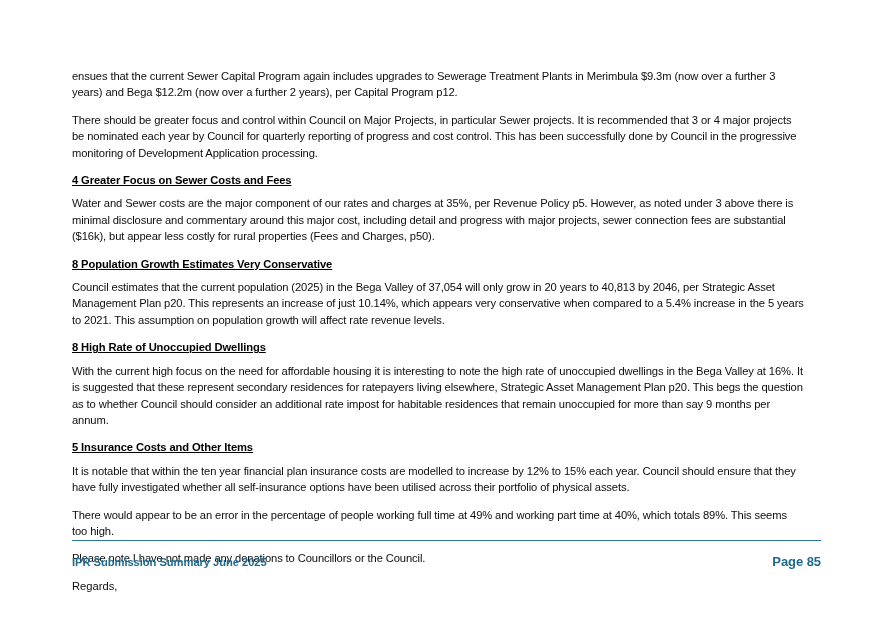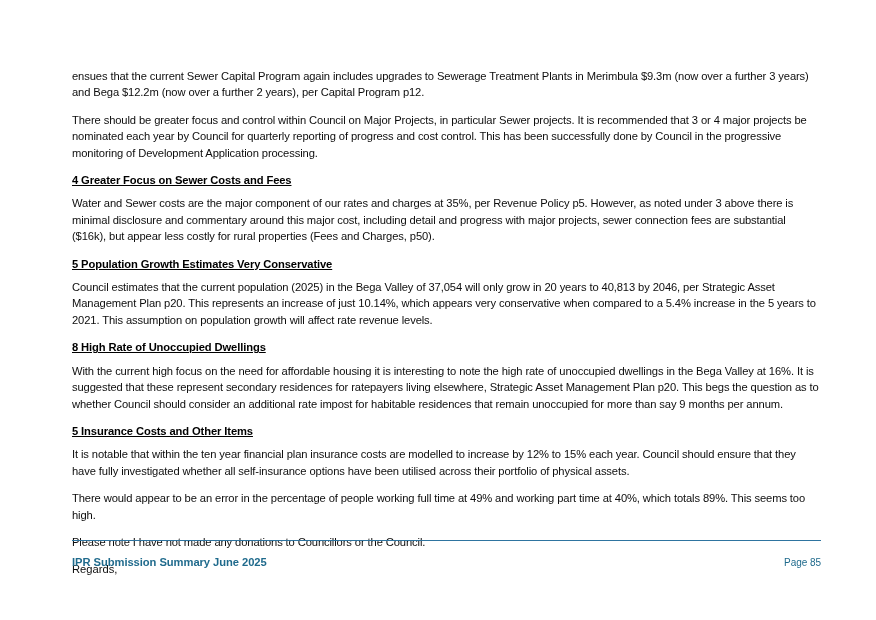--- a/index.html
+++ b/index.html
@@ -22,21 +22,21 @@
   .content {
     position: absolute;
     left: 72px;
     top: 68px;
     width: 749px;
   }
   .para {
     font-size: 11.2px;
     line-height: 16.4px;
     color: #0d0d0d;
-    margin: 0 0 11px 0;
+    margin: 0 16px 11px 0;
     text-align: left;
     letter-spacing: -0.01em;
   }
   .heading {
     font-size: 11.2px;
     line-height: 16.4px;
     font-weight: bold;
     color: #000000;
     margin: 0 0 7px 0;
     letter-spacing: -0.01em;
@@ -67,43 +67,43 @@
     margin-top: 14px;
   }
   .footer-text {
     font-size: 11.2px;
     line-height: 14px;
     color: #1f6a8c;
     font-weight: bold;
     letter-spacing: -0.005em;
   }
   .footer-page {
-    font-size: 10px;
+    font-size: 13px;
     line-height: 14px;
     color: #1f6a8c;
-    font-weight: normal;
+    font-weight: bold;
     letter-spacing: -0.005em;
   }
 </style>
 </head>
 <body>
 
 <div class="page">
 
   <div class="content">
 
     <p class="para">ensues that the current Sewer Capital Program again includes upgrades to Sewerage Treatment Plants in Merimbula $9.3m (now over a further 3 years) and Bega $12.2m (now over a further 2 years), per Capital Program p12.</p>
 
     <p class="para">There should be greater focus and control within Council on Major Projects, in particular Sewer projects. It is recommended that 3 or 4 major projects be nominated each year by Council for quarterly reporting of progress and cost control.  This has been successfully done by Council in the progressive monitoring of Development Application processing.</p>
 
     <h2 class="heading">4 Greater Focus on Sewer Costs and Fees</h2>
 
     <p class="para">Water and Sewer costs are the major component of our rates and charges at 35%, per Revenue Policy p5. However, as noted under 3 above there is minimal disclosure and commentary around this major cost, including detail and progress with major projects, sewer connection fees are substantial ($16k), but appear less costly for rural properties (Fees and Charges, p50).</p>
 
-    <h2 class="heading">5 Population Growth Estimates Very Conservative</h2>
+    <h2 class="heading">8 Population Growth Estimates Very Conservative</h2>
 
     <p class="para">Council estimates that the current population (2025) in the Bega Valley of 37,054 will only grow in 20 years to 40,813 by 2046, per Strategic Asset Management Plan p20. This represents an increase of just 10.14%, which appears very conservative when compared to a 5.4% increase in the 5 years to 2021. This assumption on population growth will affect rate revenue levels.</p>
 
     <h2 class="heading">8 High Rate of Unoccupied Dwellings</h2>
 
     <p class="para">With the current high focus on the need for affordable housing it is interesting to note the high rate of unoccupied dwellings in the Bega Valley at 16%. It is suggested that these represent secondary residences for ratepayers living elsewhere, Strategic Asset Management Plan p20. This begs the question as to whether Council should consider an additional rate impost for habitable residences that remain unoccupied for more than say 9 months per annum.</p>
 
 
     <h2 class="heading">5 Insurance Costs and Other Items</h2>
 

